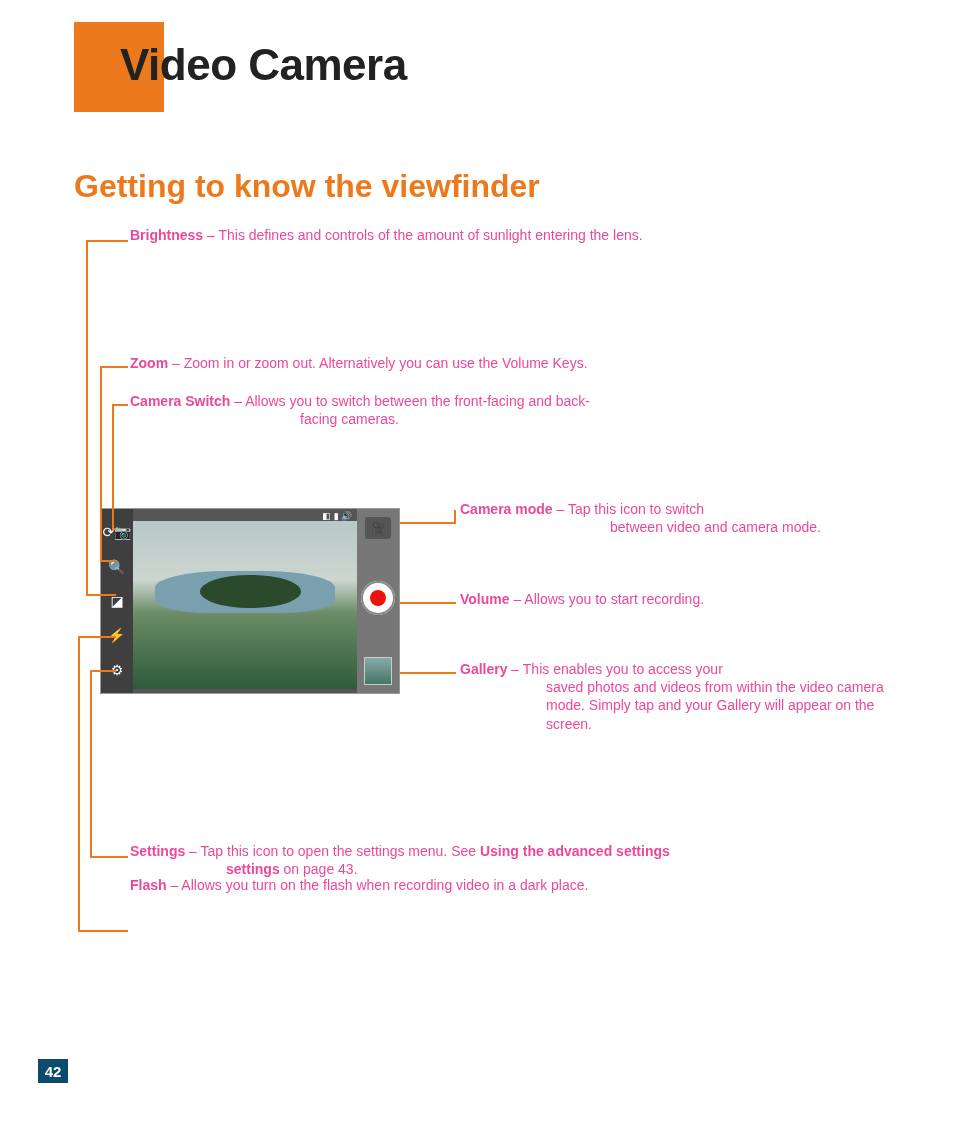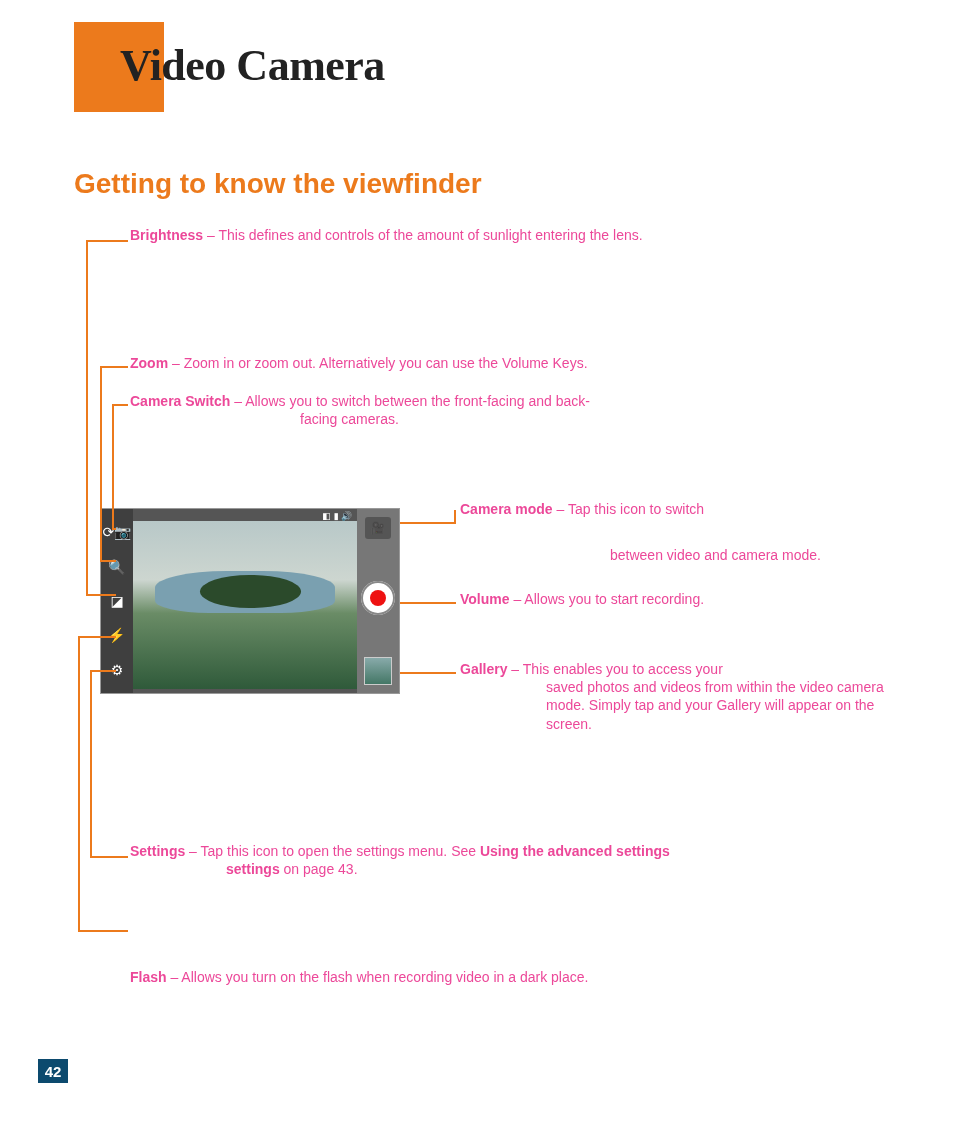--- a/index.html
+++ b/index.html
@@ -22,27 +22,26 @@
     background: #ec7a1c;
   }
   .page-title {
     position: absolute;
     left: 120px;
     top: 40px;
     font-size: 44px;
     font-weight: 700;
     color: #222;
     letter-spacing: -0.5px;
-    font-family: Liberation Serif, serif;
   }
   .section-title {
     position: absolute;
     left: 74px;
     top: 168px;
-    font-size: 28px;
+    font-size: 32px;
     font-weight: 700;
     color: #ec7a1c;
     text-align: center;
   }
   .body {
     font-size: 14px;
     line-height: 1.3;
     color: #ec4899;
     font-family: Liberation Sans, sans-serif;
   }
@@ -140,38 +139,38 @@
   <span class="lead">Zoom</span><span> – Zoom in or zoom out. Alternatively you can use the Volume Keys.</span>
 </div>
 
 <div class="co body" style="left:130px; top:392px; width:770px;">
   <span class="lead">Camera Switch</span><span> – Allows you to switch between the front-facing and back-</span>
   <div style="padding-left:170px;">facing cameras.</div>
 </div>
 
 <div class="co body" style="left:460px; top:500px; width:430px;">
   <span class="lead">Camera mode</span><span> – Tap this icon to switch</span>
-  <div style="padding-left:150px;margin-top:28px;">between video and camera mode.</div>
+  <div style="padding-left:150px;">between video and camera mode.</div>
 </div>
 
 <div class="co body" style="left:460px; top:590px; width:430px;">
   <span class="lead">Volume</span><span> – Allows you to start recording.</span>
 </div>
 
 <div class="co body" style="left:460px; top:660px; width:430px;">
   <span class="lead">Gallery</span><span> – This enables you to access your</span>
   <div style="padding-left:86px;">saved photos and videos from within the video camera mode. Simply tap and your Gallery will appear on the screen.</div>
 </div>
 
 <div class="co body" style="left:130px; top:842px; width:770px;">
   <span class="lead">Settings</span><span> – Tap this icon to open the settings menu. See </span><span class="bold">Using the advanced settings</span>
   <div style="padding-left:96px;"><span class="bold">settings</span><span> on page 43.</span></div>
 </div>
 
-<div class="co body" style="left:130px; top:968px; width:770px;">
+<div class="co body" style="left:130px; top:876px; width:770px;">
   <span class="lead">Flash</span><span> – Allows you turn on the flash when recording video in a dark place.</span>
 </div>
 
 <div class="vf">
   <div class="vf-photo"></div>
   <div class="status-icons">
     <span>◧</span>
       <span>▮</span>
       <span>🔊</span>
   </div>

